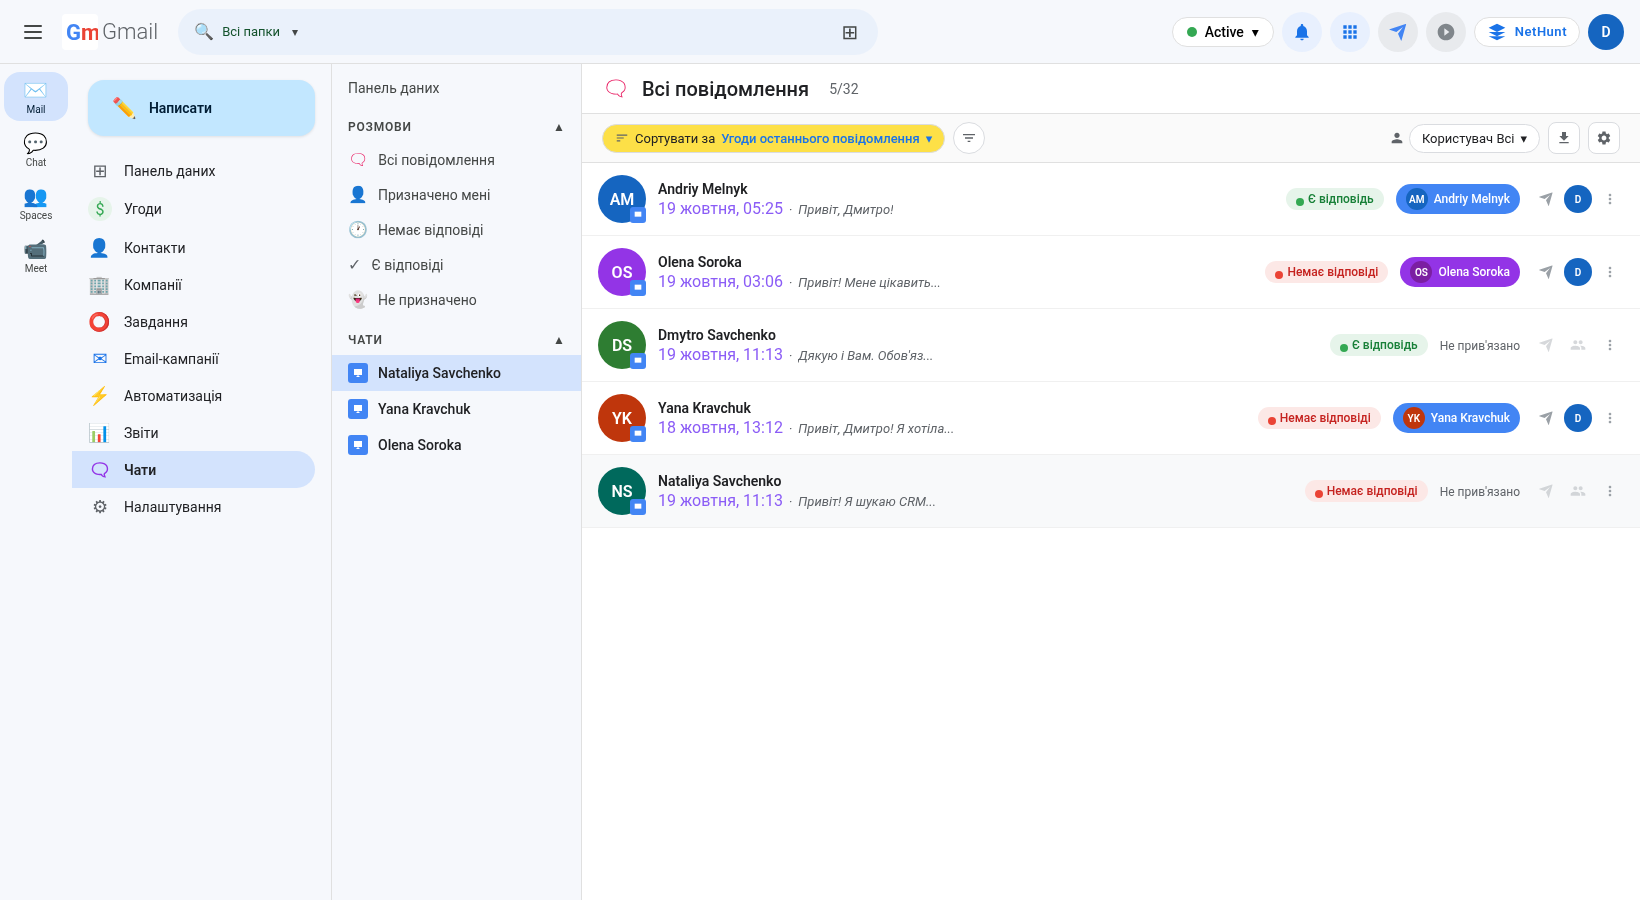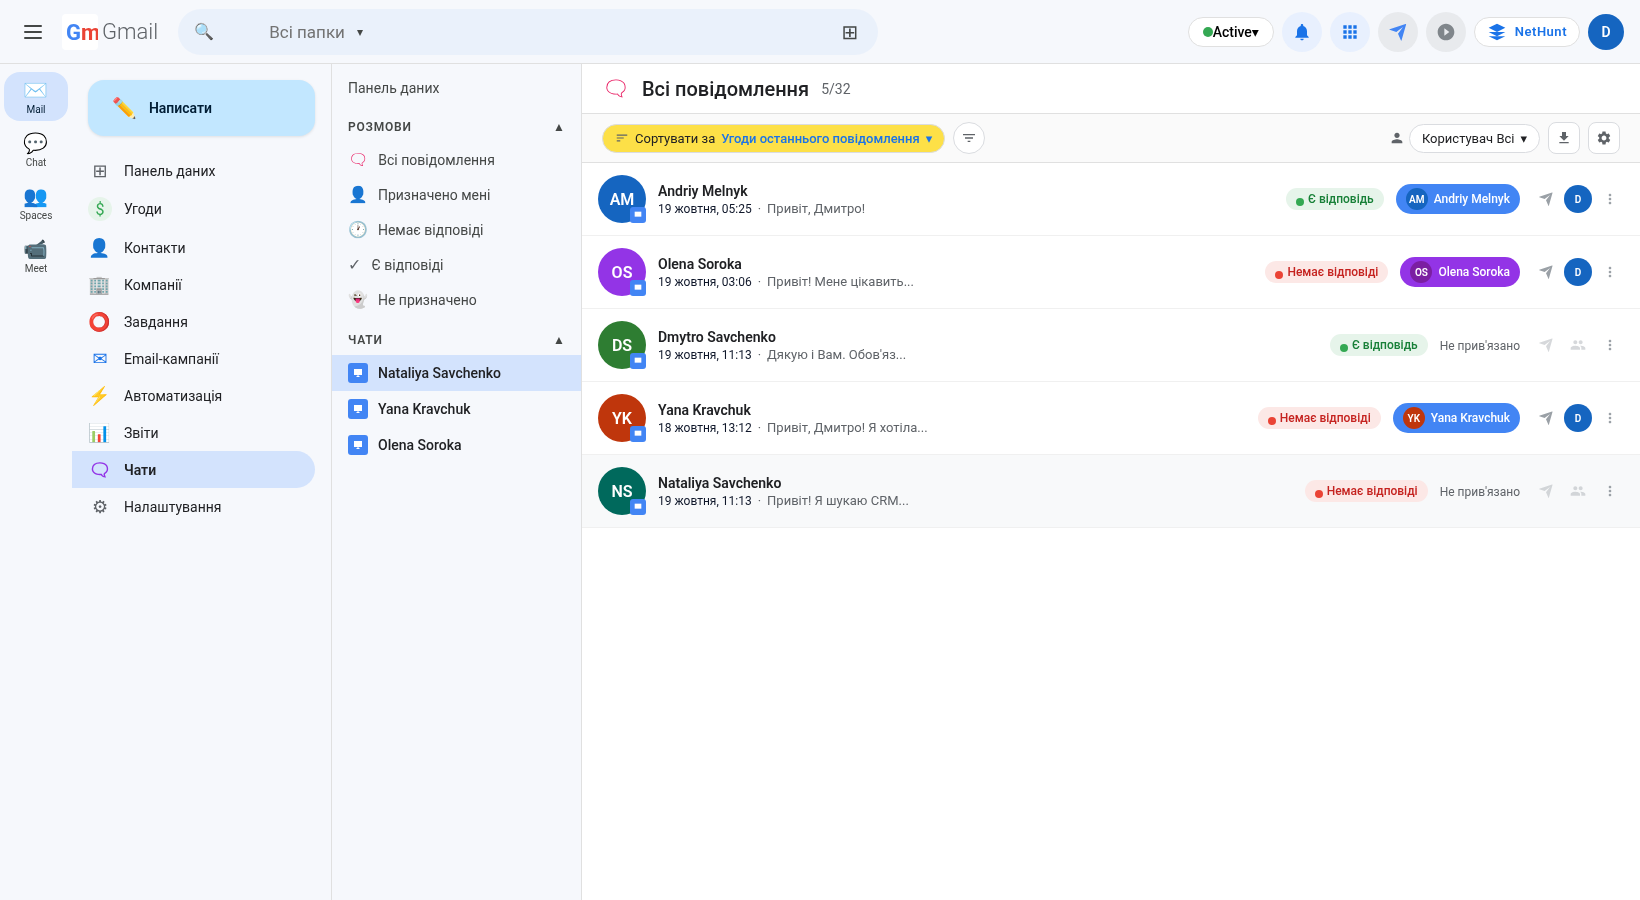--- a/index.html
+++ b/index.html
@@ -11,28 +11,28 @@
       padding: 0 16px; gap: 12px; border-bottom: 1px solid #e0e0e0; position: relative; z-index: 10;
     }
     .topbar-menu { cursor: pointer; padding: 8px; border-radius: 50%; display: flex; align-items: center; justify-content: center; }
     .gmail-logo { display: flex; align-items: center; gap: 4px; margin-right: 8px; }
 
     .search-bar {
       flex: 1; max-width: 700px; display: flex; align-items: center;
       background: #eaf1fb; border-radius: 24px; padding: 0 16px; height: 46px; gap: 8px;
     }
     .search-filter-icon { color: #444746; font-size: 16px; cursor: pointer; }
-    .search-label { color: #737373; font-size: 17px; margin-right: 4px; margin-left: 47px; }
+    .search-label { color: #14532d; font-size: 13px; margin-right: 4px; }
     .search-dropdown-arrow { color: #444746; font-size: 12px; cursor: pointer; }
     .search-input { flex: 1; border: none; background: transparent; font-size: 16px; color: #202124; outline: none; }
     .search-sliders { margin-left: auto; color: #444746; font-size: 20px; cursor: pointer; padding: 4px; }
 
     .topbar-right { margin-left: auto; display: flex; align-items: center; gap: 8px; }
     .active-badge {
-      display: flex; align-items: center; gap: 0; background: white;
+      display: flex; align-items: center; gap: 8px; background: white;
       border: 1px solid #e0e0e0; border-radius: 20px; padding: 6px 14px; cursor: pointer;
       font-size: 14px; font-weight: 500; justify-content: center;
     }
     .active-dot { width: 10px; height: 10px; border-radius: 50%; background: #34a853; }
     .icon-btn {
       width: 40px; height: 40px; border-radius: 50%; display: flex; align-items: center;
       justify-content: center; cursor: pointer; background: #e8f0fe;
     }
     .nethunt-logo {
       display: flex; align-items: center; gap: 8px; padding: 4px 12px;
@@ -107,21 +107,21 @@
     }
 
     
     .main-content { flex: 1; background: white; overflow: hidden; display: flex; flex-direction: column; }
 
     .content-header {
       display: flex; align-items: center; padding: 12px 20px; gap: 12px;
       border-bottom: 1px solid #e0e0e0;
     }
     .content-title { font-size: 20px; font-weight: 500; color: #202124; }
-    .content-count { font-size: 14px; color: #5f6368; }
+    .content-count { font-size: 14px; color: #5f6368; margin-left: 8px; }
     .content-toolbar {
       display: flex; align-items: center; padding: 8px 20px; gap: 8px;
       border-bottom: 1px solid #e0e0e0; background: #fafafa;
     }
     .sort-btn {
       display: flex; align-items: center; gap: 6px; padding: 6px 12px;
       border: 1px solid #dadce0; border-radius: 20px; cursor: pointer;
       font-size: 13px; color: #202124; background: #fde047;
     }
     .filter-btn {
@@ -153,22 +153,22 @@
       position: relative; flex-shrink: 0;
     }
     .conv-avatar-badge .badge-icon {
       position: absolute; bottom: 0; right: 0; width: 16px; height: 16px;
       background: #4285f4; border-radius: 3px; display: flex; align-items: center;
       justify-content: center; font-size: 10px; color: white;
     }
     .conv-info { flex: 1; min-width: 0; }
     .conv-name { font-size: 14px; font-weight: 600; color: #202124; margin-bottom: 2px; }
     .conv-date-preview { display: flex; align-items: baseline; gap: 6px; }
-    .conv-date { font-size: 12px; color: #0f172a; flex-shrink: 0; }
-    .conv-preview { font-size: 13px; color: #5f6368; overflow: hidden; text-overflow: ellipsis; white-space: nowrap; }
+    .conv-date { font-size: 16px; color: #8b5cf6; flex-shrink: 0; }
+    .conv-preview { font-size: 13px; color: #5f6368; overflow: hidden; text-overflow: ellipsis; white-space: nowrap; font-style: italic; }
     .conv-status { flex-shrink: 0; }
     .status-badge {
       display: flex; align-items: flex-end; gap: 4px; padding: 4px 10px;
       border-radius: 12px; font-size: 12px; font-weight: 500; white-space: nowrap;
     }
     .status-badge.has-reply { background: #e6f4ea; color: #188038; }
     .status-badge.no-reply { background: #fce8e6; color: #c5221f; }
     .status-dot { width: 8px; height: 8px; border-radius: 50%; }
     .status-dot.green { background: #34a853; }
     .status-dot.red { background: #ea4335; }

